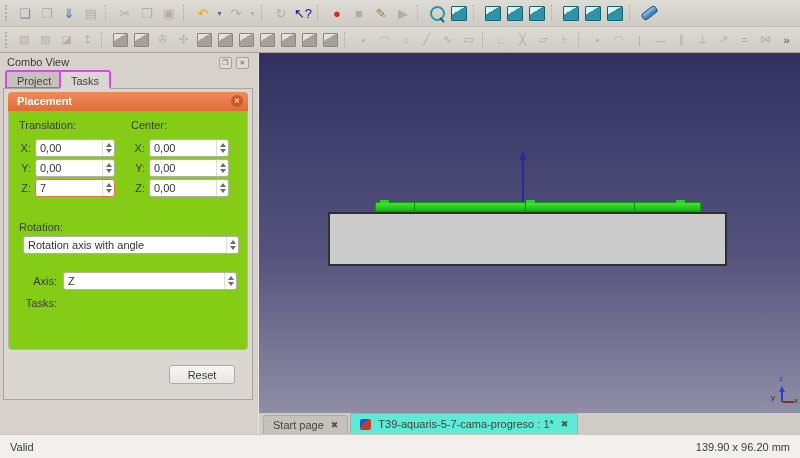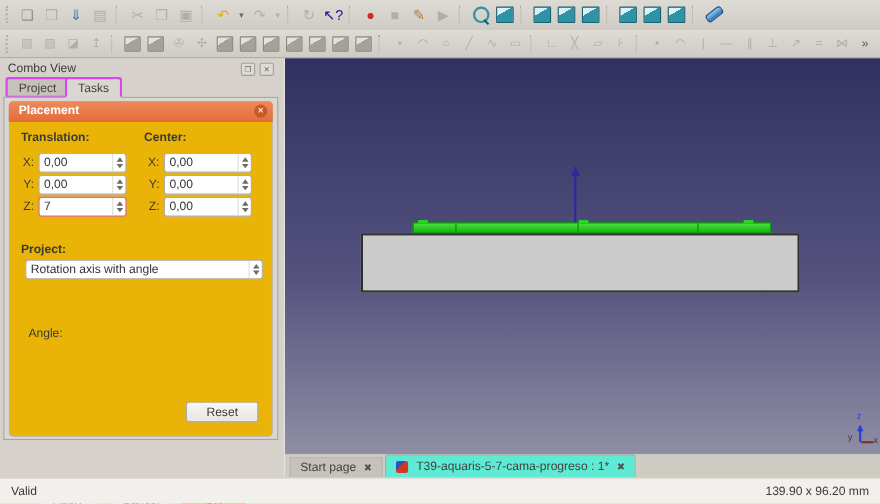--- a/index.html
+++ b/index.html
@@ -45,28 +45,28 @@
   .cvbtn { position:absolute; top:4px; width:13px; height:12px; border:1px solid #a5a19a; border-radius:2px;
            font-size:7px; display:flex; align-items:center; justify-content:center; color:#6b675f;
            background:#dedbd5; }
   #cvfloat { right:26px; } #cvclose { right:9px; }
   .tab { position:absolute; top:17px; height:19px; padding:3px 10px; border:2px solid #d946ef;
          border-radius:3px 3px 0 0; background:#c6c2bb; color:#45423c; }
   #tabProject { left:5px; }
   #tabTasks { left:59px; background:#dad7d2; border-bottom-color:#dad7d2; z-index:2; }
   #taskarea { position:absolute; left:3px; right:5px; top:35px; height:312px;
               background:#dad7d2; border:1px solid #a9a59e; }
-  #dialog { position:absolute; left:4px; right:4px; top:3px; height:305px; background:#eab308;
+  #dialog { position:absolute; left:4px; right:4px; top:3px; height:258px; background:#84cc16;
             border:1px solid #b8b4ac; border-radius:4px; }
   #dlghead { position:absolute; left:-1px; right:-1px; top:-1px; height:19px;
              background:linear-gradient(#ef8a5b,#e26c39); border-radius:4px 4px 0 0;
              color:#fff; font-weight:bold; padding:3px 9px; }
   #dlgcollapse { position:absolute; right:5px; top:3px; width:12px; height:12px; border-radius:50%;
              background:#c85a28; color:#ffe3d4; font-size:7px; display:flex; align-items:center; justify-content:center; }
-  .blabel { font-weight:bold; position:absolute; }
+  .blabel { font-weight:normal; position:absolute; }
   #lblTrans { left:10px; top:26px; } #lblCenter { left:122px; top:26px; }
   .frow { position:absolute; display:flex; align-items:center; height:18px; }
   .flab { width:18px; text-align:right; margin-right:4px; }
   .flab2 { width:36px; text-align:right; margin-right:6px; }
   .sbwrap { display:inline-flex; width:80px; height:18px; background:#fff; border:1px solid #b3afa8;
             border-radius:3px; overflow:hidden; }
   .sbwrap input { flex:1; min-width:0; border:0; outline:0; padding:0 4px;
                   font:11px "Liberation Sans",sans-serif; color:#333; background:transparent; }
   .sbwrap.focus { border-color:#e0764a; box-shadow:0 0 2px #e8956f; }
   .sbwrap.wide { width:216px;gap:40px; } .sbwrap.mid { width:174px; }
@@ -258,29 +258,36 @@
           </span>
       </div>
       <div class="frow" id="rowCZ">
         <span class="flab">Z:</span>
         <span class="sbwrap">
             <input value="0,00" style="">
             <span class="spin"></span>
           </span>
       </div>
 
-      <span class="blabel" id="lblRot">Project:</span>
+      <span class="blabel" id="lblRot">Rotation:</span>
       <div class="frow" id="rowMode">
         <span class="sbwrap wide">
             <input readonly="" value="Rotation axis with angle" style="">
             <span class="spin"></span>
           </span>
       </div>
+      <div class="frow" id="rowAxis">
+        <span class="flab2">Axis:</span>
+        <span class="sbwrap mid">
+            <input readonly="" value="Z" style="">
+            <span class="spin"></span>
+          </span>
+      </div>
       <div class="frow" id="rowAngle">
-        <span class="flab2">Angle:</span>
+        <span class="flab2">Tasks:</span>
       </div>
 
       <div class="btn" id="btnReset">Reset</div>
     </div>
 
     <div id="pfooter">
       <div class="btn">Apply</div>
       <div class="btn">Cancel</div>
       <div class="btn" id="btnOK">OK</div>
     </div>

